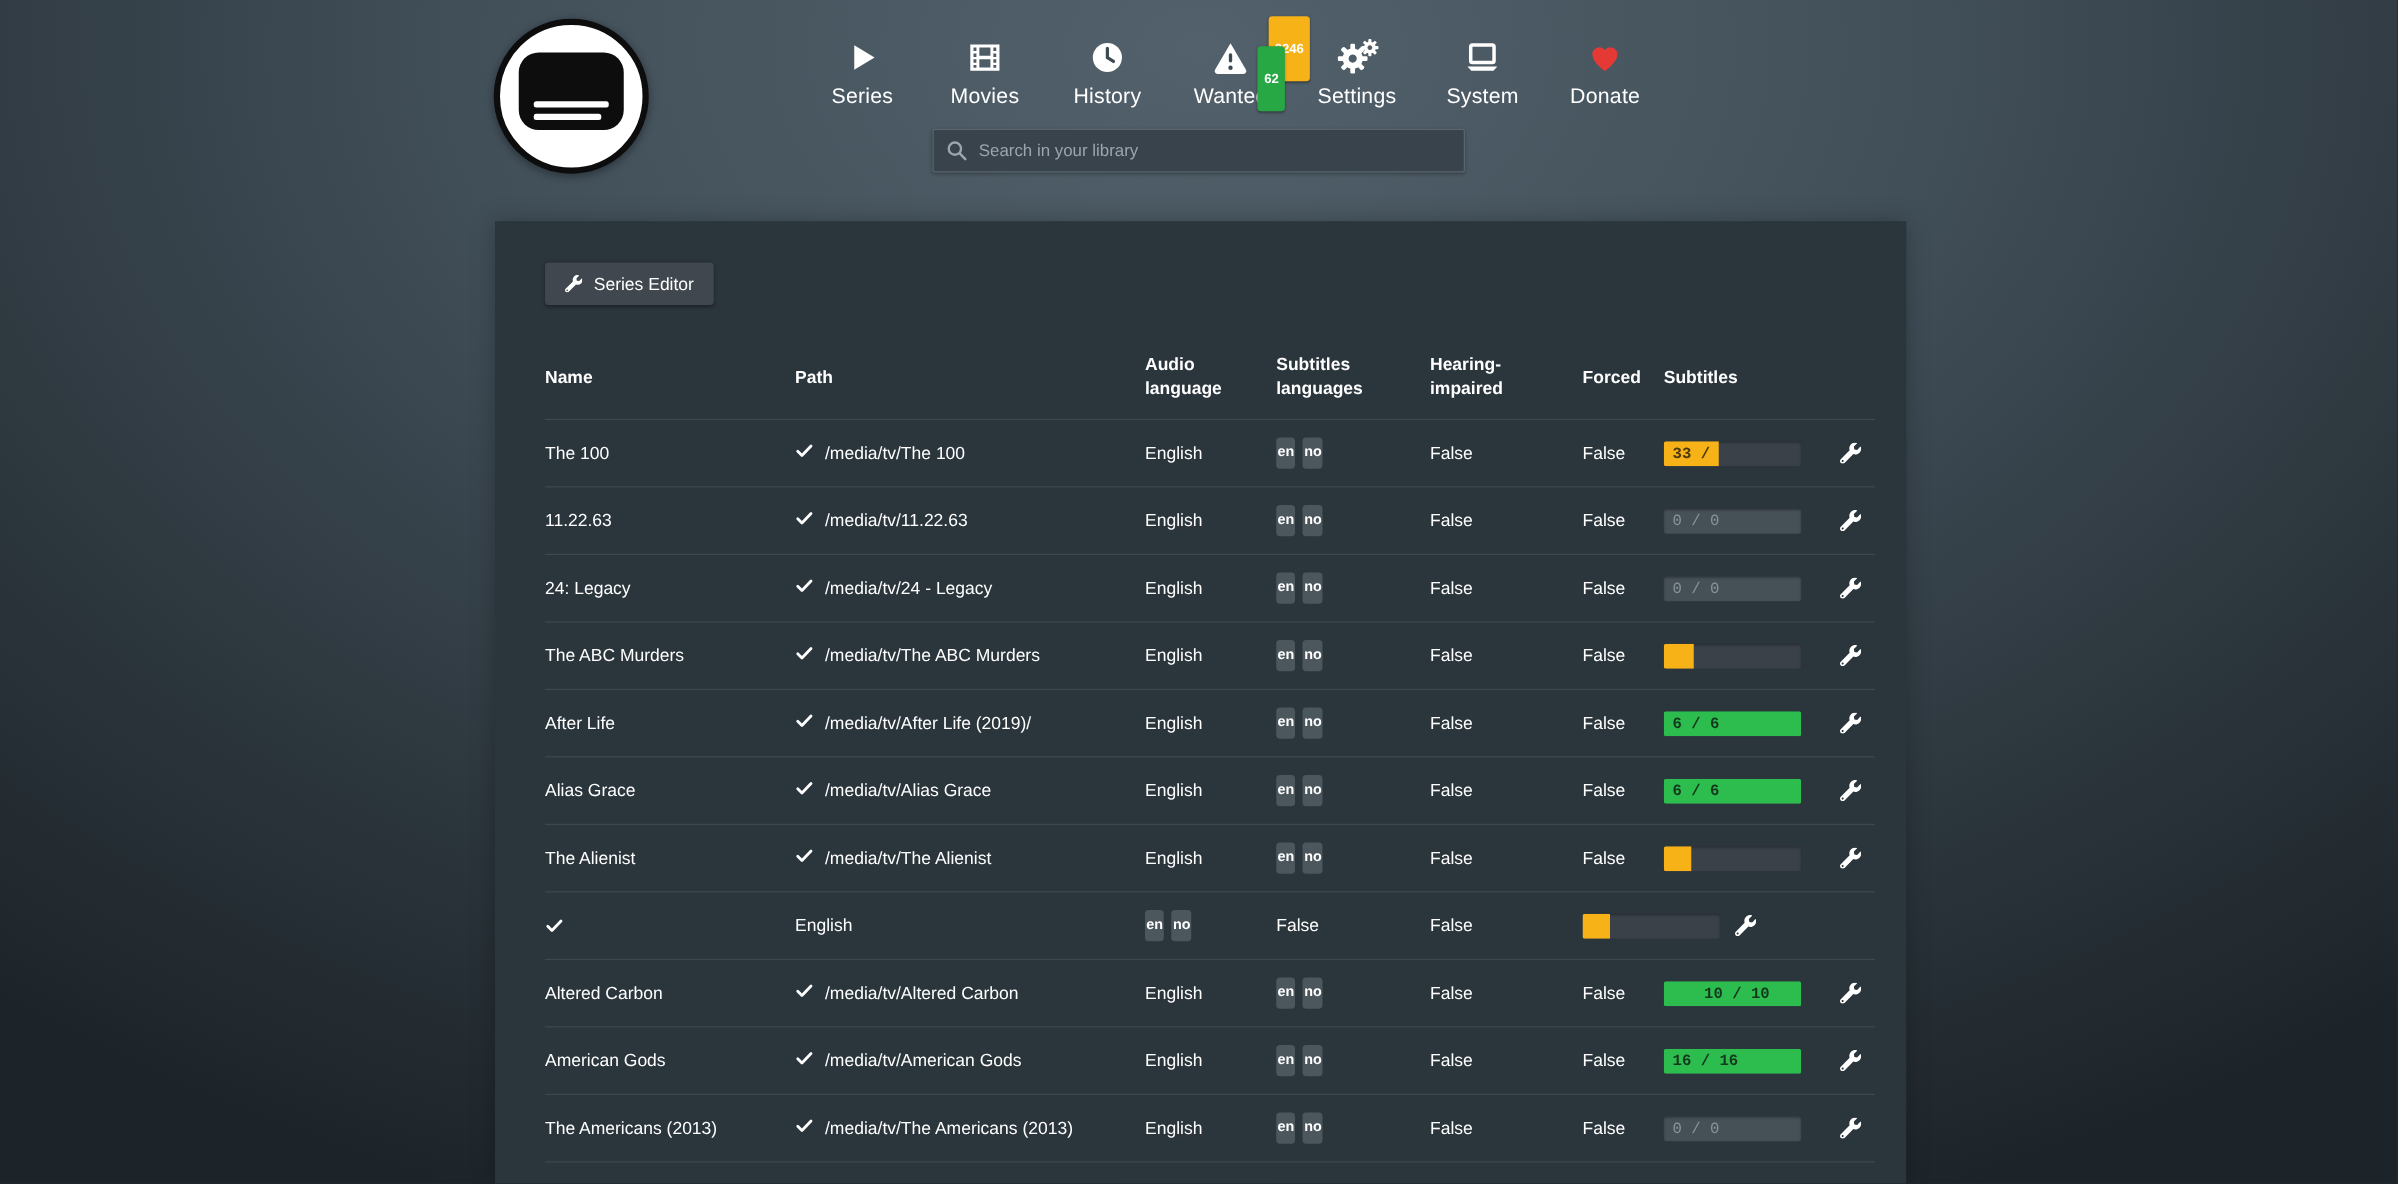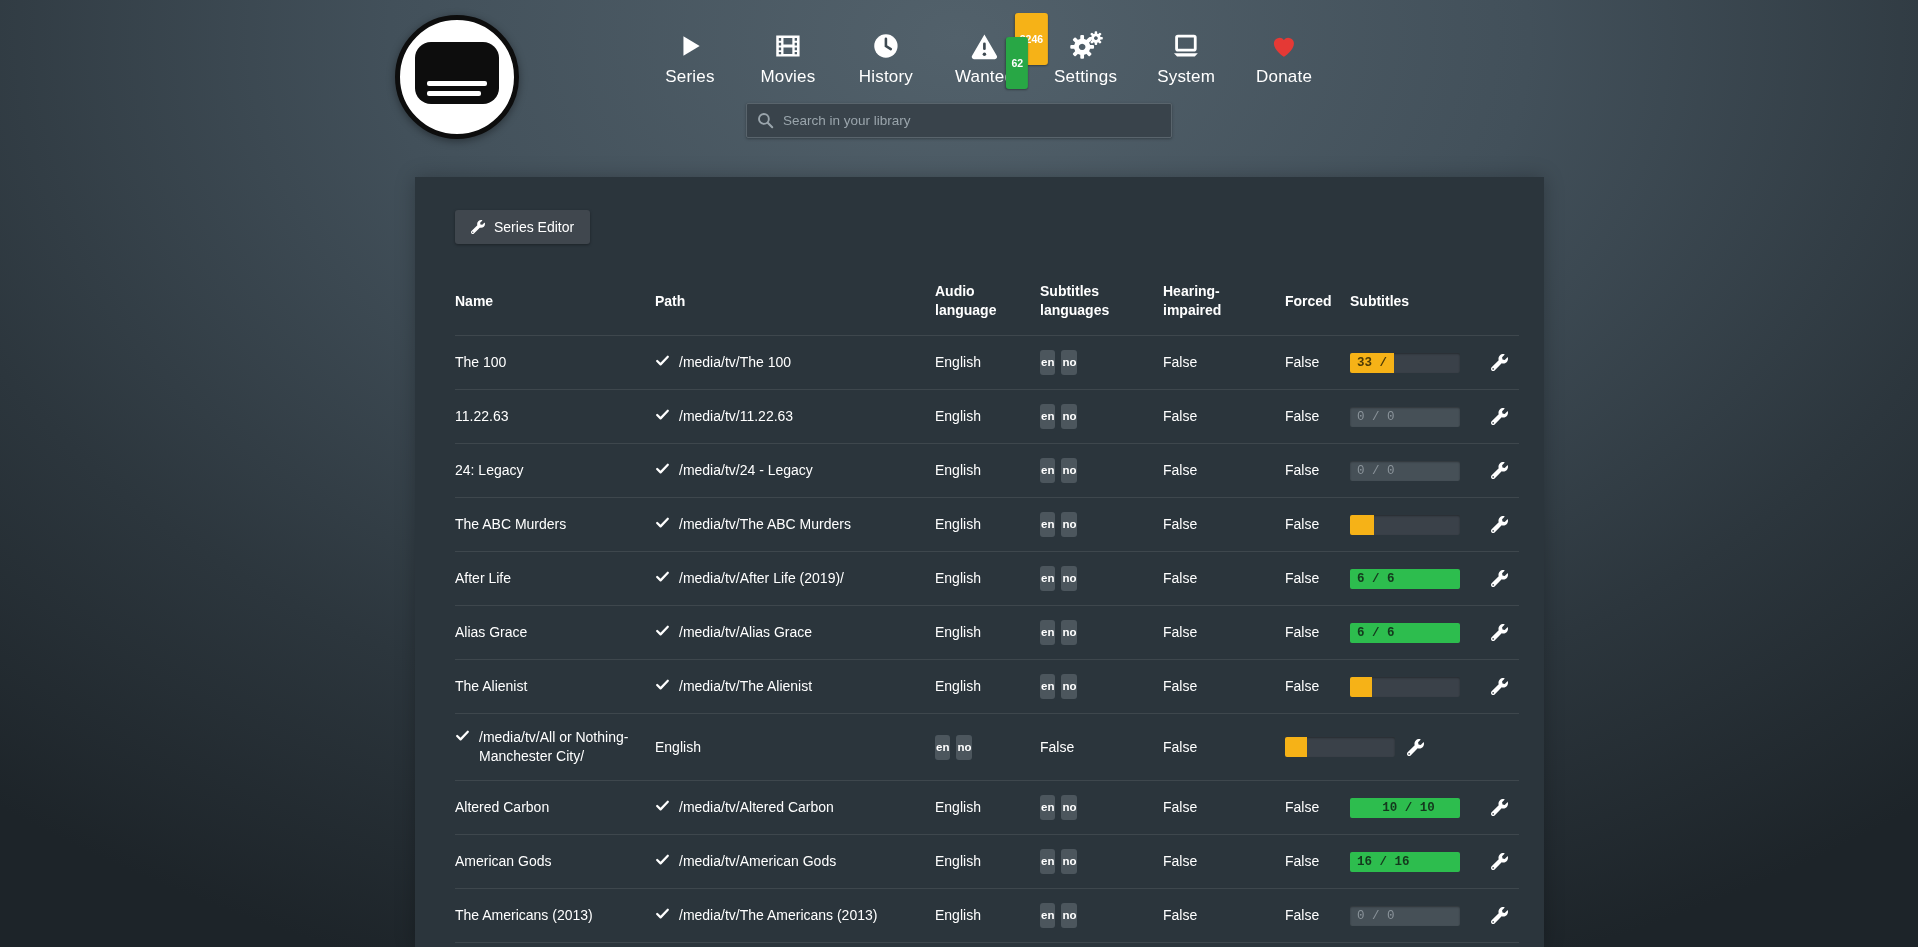--- a/index.html
+++ b/index.html
@@ -58,21 +58,21 @@
   .search-wrap .search-icon{position:absolute;left:10px;top:8px}
   .search-input{
     width:100%;height:100%;background:#39434b;border:1px solid #59646c;border-radius:2px;
     color:#dfe5e8;padding:0 20px 0 36px;font-size:13.5px;font-family:inherit;outline:none;
     box-shadow:0 1px 3px rgba(0,0,0,.3);
   }
   .search-input::placeholder{color:#9aa5ac}
 
   
   .panel{
-    position:absolute;left:415px;top:177px;width:1129px;height:770px;
+    position:absolute;left:396px;top:177px;width:1129px;height:770px;
     background:#2b353c;box-shadow:0 0 18px rgba(0,0,0,.25);
     padding:33px 25px 0 40px;overflow:hidden;
   }
   .editor-btn{
     display:inline-flex;align-items:center;gap:9px;
     background:#40474e;color:#fff;border:none;border-radius:3px;
     padding:9px 16px;font-size:14px;font-family:inherit;cursor:pointer;
     box-shadow:0 1px 3px rgba(0,0,0,.35);
   }
   .editor-btn svg{width:14px;height:14px;fill:#fff}
@@ -460,21 +460,20 @@
     </div>
   </div>
 
   <div class="tr">
     <div class="td path-cell">
       <span class="check-icon">
         <svg width="15" height="15" viewBox="0 0 24 24">
                   <path d="M3.5 12.8l5.4 5.4L20.5 6" stroke="#fff" stroke-width="3.6" fill="none" stroke-linecap="round" stroke-linejoin="round"></path>
                 </svg>
       </span>
-      <span>/media/tv/All or Nothing- Manchester City/</span>
     </div>
     <div class="td">English</div>
     <div class="td langs-cell"><span class="lang-badge">en</span><span class="lang-badge">no</span></div>
     <div class="td">False</div>
     <div class="td">False</div>
     <div class="td">
       <div class="progress warning">
 
         <div class="fill" style="width: 20%;"></div>
       </div>

